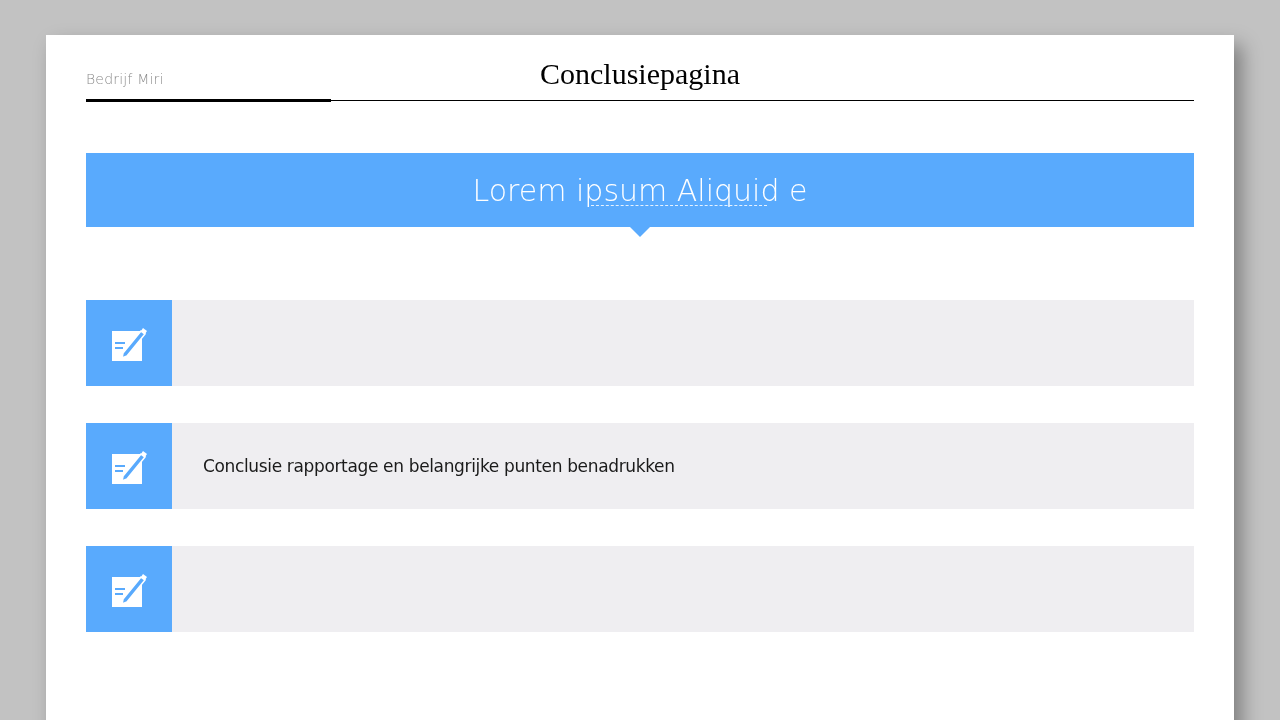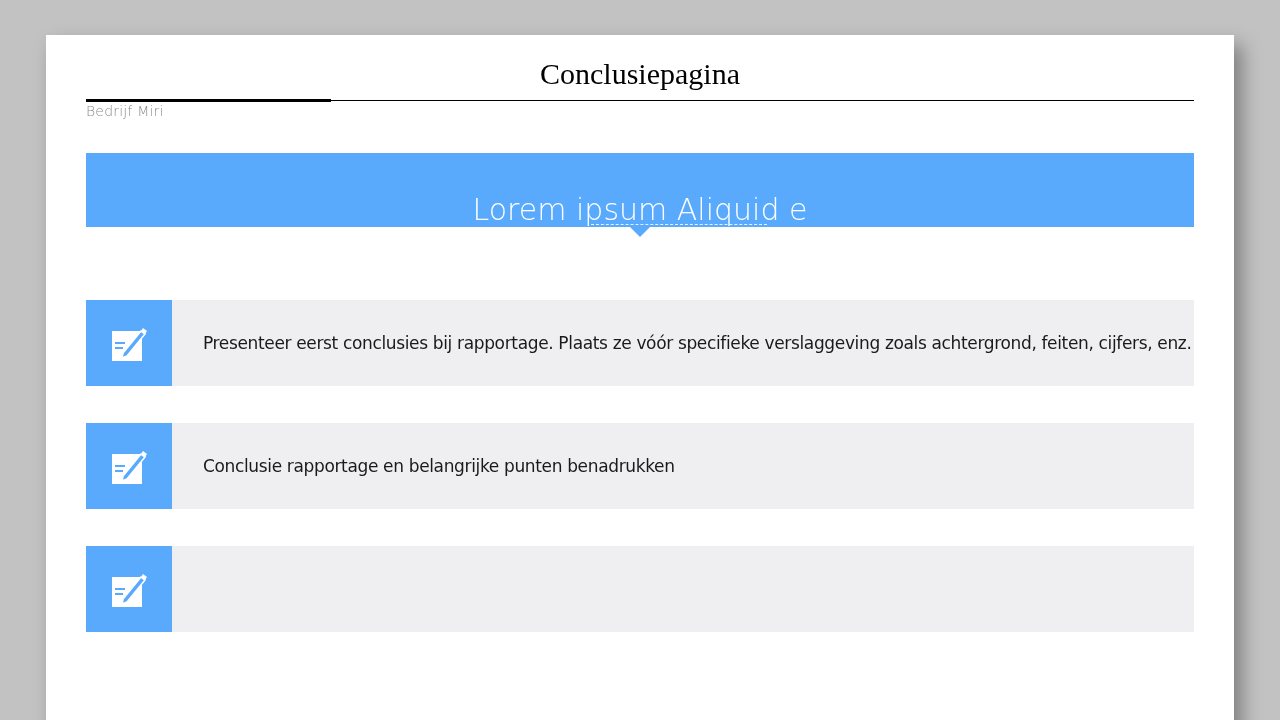--- a/index.html
+++ b/index.html
@@ -13,38 +13,37 @@
     position: absolute; left: 46px; top: 35px;
     width: 1188px; height: 700px;
     background: #ffffff;
     box-shadow: 8px 10px 18px rgba(0,0,0,0.35);
   }
   .brand {
     position: absolute; left: 40px; top: 36px;
     font-family: "DejaVu Sans", sans-serif;
     font-size: 14px; font-weight: 200; color: #8a8a8a;
     letter-spacing: 0.2px;
-    margin-top: 32px;
   }
   .title {
     position: absolute; left: 0; right: 0; top: 22px;
     text-align: center;
     font-family: Liberation Serif, serif;
     font-size: 30px; color: #000; font-weight: 500;
   }
   .rule-thin {
     position: absolute; left: 40px; top: 65px; width: 1108px; height: 1px; background: #000;
   }
   .rule-thick {
     position: absolute; left: 40px; top: 64px; width: 245px; height: 3px; background: #000;
   }
   .banner {
     position: absolute; left: 40px; top: 118px; width: 1108px; height: 74px;
     background: #59aafd;
-    display: flex; align-items: flex-end; justify-content: center;
+    display: flex; align-items: center; justify-content: center;
   }
   .banner-text {
     color: #fff; font-family: "DejaVu Sans", sans-serif;
     font-size: 30px; font-weight: 300; position: relative;
   }
   .banner-text .underline {
     position: absolute; left: 118px; width: 176px; bottom: 2px;
     border-bottom: 1px dashed rgba(255,255,255,0.85);
   }
   .banner-arrow {
@@ -85,21 +84,20 @@
 
   <div class="item" style="top:265px">
     <div class="item-icon-box">
       <svg width="40" height="40" viewBox="0 0 40 40">
         <rect x="3" y="8" width="30" height="30" fill="#fff"></rect>
         <path d="M14 30 L32 8 L36 11 L18 33 L13 35 Z" fill="#59aafd" stroke="#fff" stroke-width="1.6"></path>
         <path d="M32 8 L34 5 L38 8 L36 11 Z" fill="#fff"></path>
         <path d="M6 20 H16 M6 25 H14" stroke="#59aafd" stroke-width="2"></path>
       </svg>
     </div>
-    <div class="item-text">Presenteer eerst conclusies bij rapportage. Plaats ze vóór specifieke verslaggeving zoals achtergrond, feiten, cijfers, enz.</div>
   </div>
 
   <div class="item" style="top:388px">
     <div class="item-icon-box">
       <svg width="40" height="40" viewBox="0 0 40 40">
         <rect x="3" y="8" width="30" height="30" fill="#fff"></rect>
         <path d="M14 30 L32 8 L36 11 L18 33 L13 35 Z" fill="#59aafd" stroke="#fff" stroke-width="1.6"></path>
         <path d="M32 8 L34 5 L38 8 L36 11 Z" fill="#fff"></path>
         <path d="M6 20 H16 M6 25 H14" stroke="#59aafd" stroke-width="2"></path>
       </svg>

